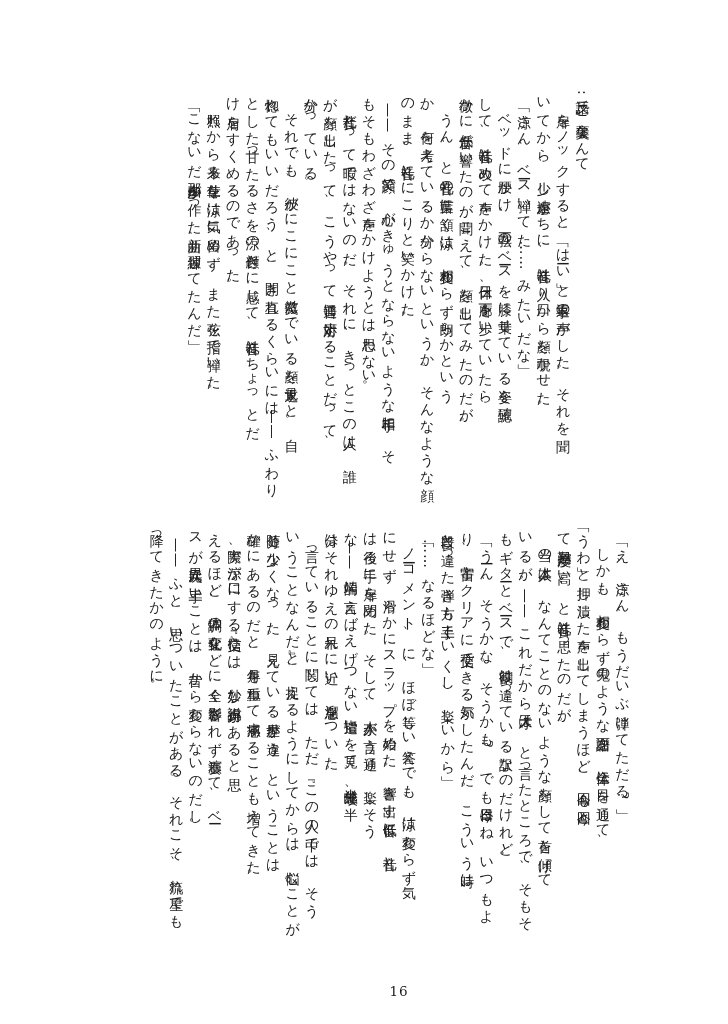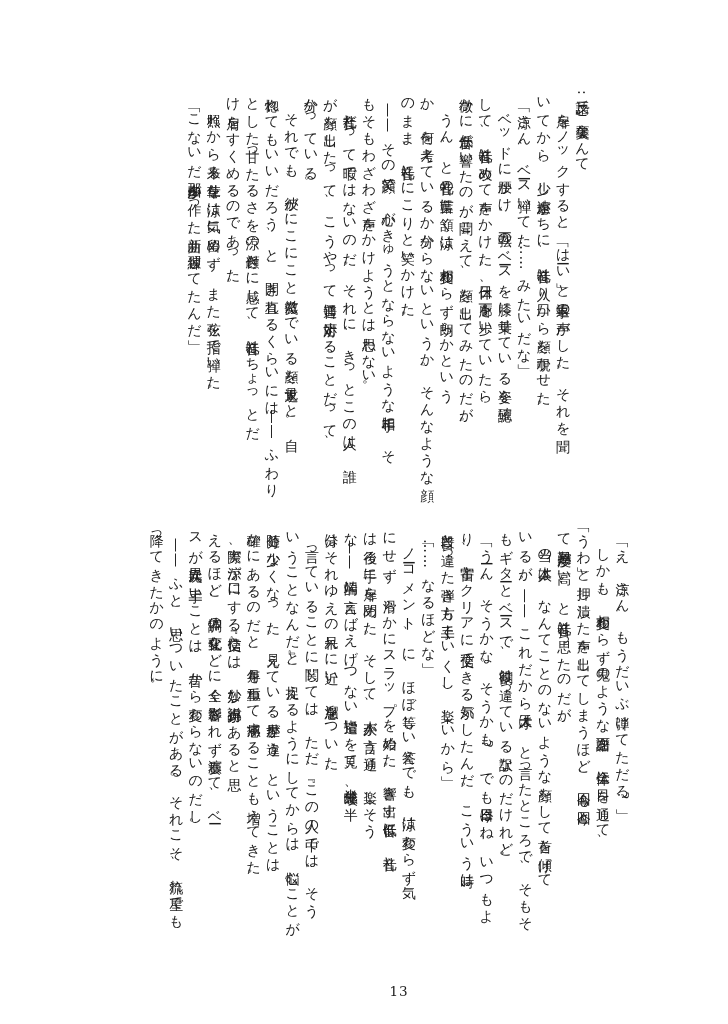--- a/index.html
+++ b/index.html
@@ -112,15 +112,15 @@
         <p class="line">随分と少なくなった。見えている世界が違う、ということは</p>
         <p class="line">確かにあるのだと、年月を重ねて痛感することも増えてきた。</p>
         <p class="line indent">実際、涼が口にする『交信』には、妙な説得力があると思</p>
         <p class="line">えるほど、体調の変化などに全く影響されず演奏して、ベー</p>
         <p class="line">スが異次元に上手いことは、昔から変わらないのだし。</p>
         <p class="line indent">——ふと、思いついたことがある。それこそ、流れ星でも</p>
         <p class="line">降ってきたかのように。</p>
       </div>
   </section>
 
-  <div class="page-number">13</div>
+  <div class="page-number">16</div>
 
 </div>
 
 </body></html>

